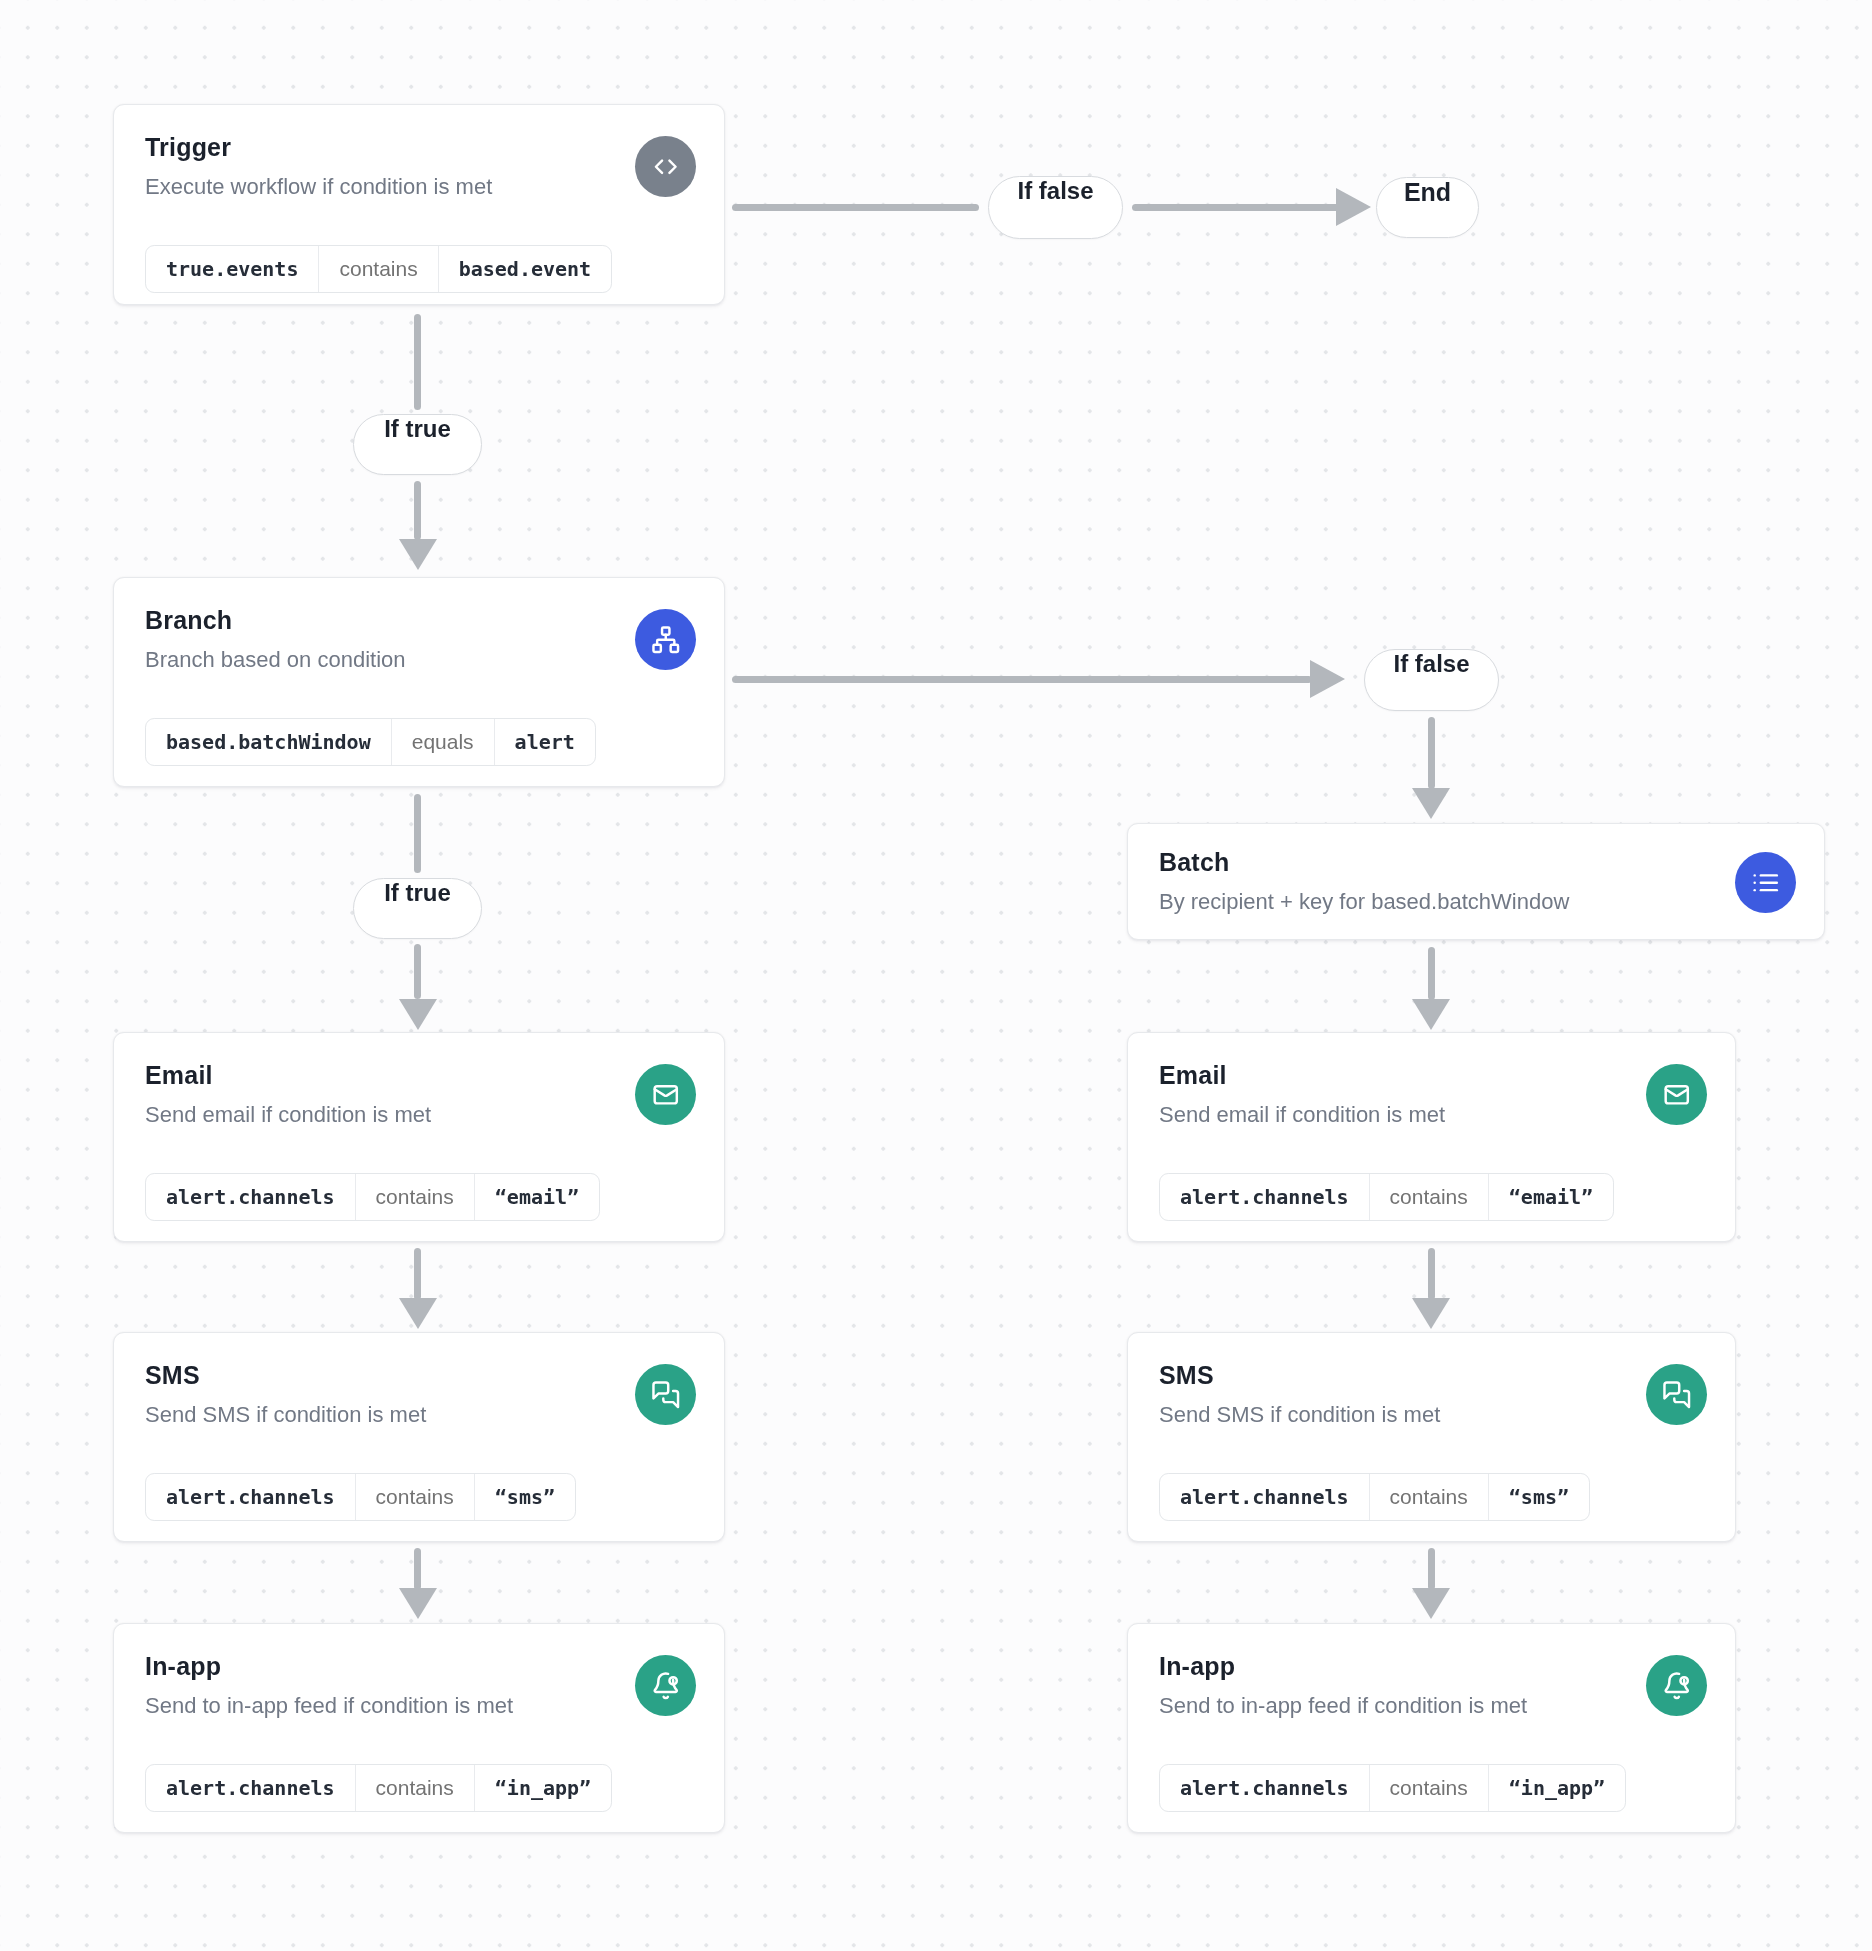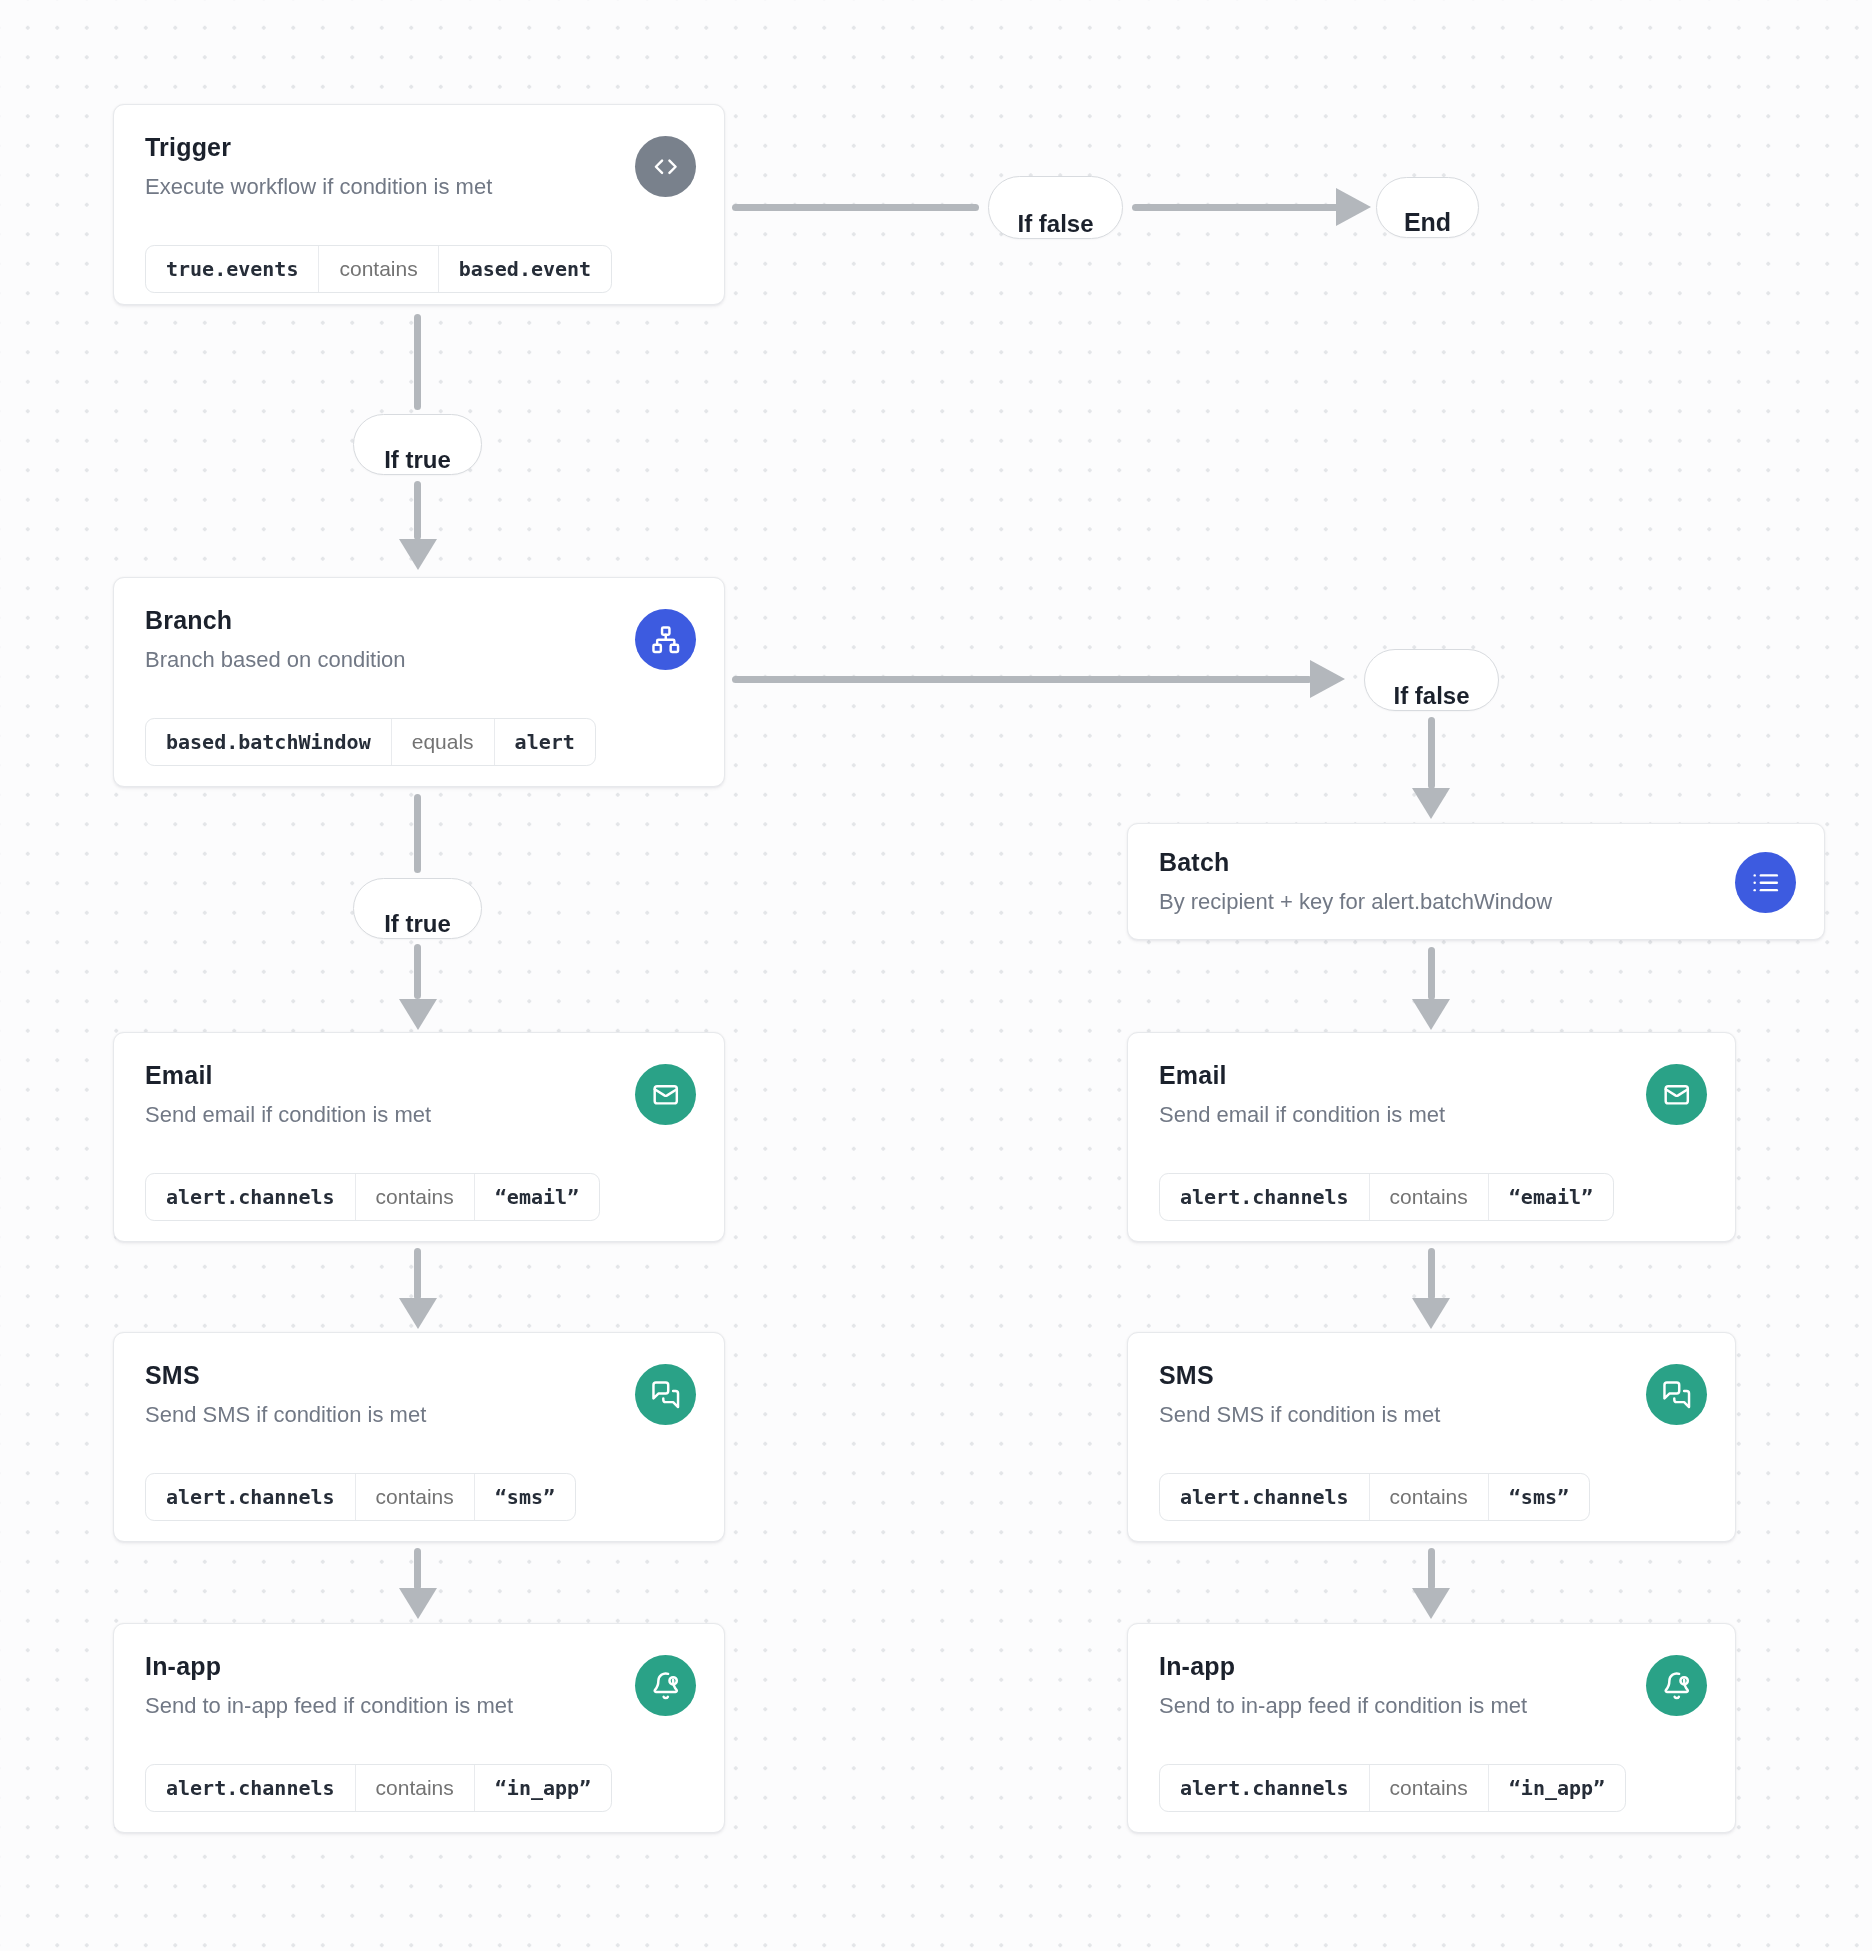--- a/index.html
+++ b/index.html
@@ -44,21 +44,21 @@
     border:0.9px solid #e4e7ea;border-radius:9.2px;
     background:#fff;overflow:hidden;
   }
   .chip > span{display:flex;align-items:center;padding:11px 20px;}
   .chip > span + span{border-left:0.9px solid #e9ebee;}
   .chip-code{font-family:"DejaVu Sans Mono", monospace;font-size:20px;color:#262d38;font-weight:600;}
   .chip-op{font-size:21px;color:#737373;}
   .pill{
     position:absolute;box-sizing:border-box;
     background:#ffffff;border:1.4px solid #d8dbdf;border-radius:922px;
-    display:flex;align-items:flex-end;justify-content:center;
+    display:flex;align-items:flex-start;justify-content:center;
     font-size:24px;font-weight:600;color:#1b212c;
     box-shadow:0 0.9px 1.8px rgba(16,24,40,.03);
   }
   .edge{position:absolute;background:#b3b7bc;}
   .edge.v{width:7.4px;border-radius:3.7px;}
   .edge.h{height:7.4px;border-radius:3.7px;}
   .head-down{
     position:absolute;width:0;height:0;
     border-left:19.4px solid transparent;border-right:19.4px solid transparent;
     border-top:31px solid #b3b7bc;
@@ -168,21 +168,21 @@
         <span class="chip-code">based.batchWindow</span>
         <span class="chip-op">equals</span>
         <span class="chip-code">alert</span>
       </div>
     </div>
   </div>
 
   <div class="card batch-card" style="left:1127px;top:823px;width:698px;height:117px;">
     <div class="card-header" style="padding-top:24px;">
       <div class="card-title">Batch</div>
-      <div class="card-subtitle">By recipient + key for alert.batchWindow</div>
+      <div class="card-subtitle">By recipient + key for based.batchWindow</div>
       <div class="icon-circle icon-blue">
         <svg width="29.5" height="29.5" viewBox="0 0 24 24" fill="none" stroke="#fff" stroke-width="2" stroke-linecap="round" stroke-linejoin="round">
             <line x1="8" y1="6" x2="21" y2="6"></line>
             <line x1="8" y1="12" x2="21" y2="12"></line>
             <line x1="8" y1="18" x2="21" y2="18"></line>
             <line x1="3" y1="6" x2="3.01" y2="6"></line>
             <line x1="3" y1="12" x2="3.01" y2="12"></line>
             <line x1="3" y1="18" x2="3.01" y2="18"></line>
           </svg>
       </div>

